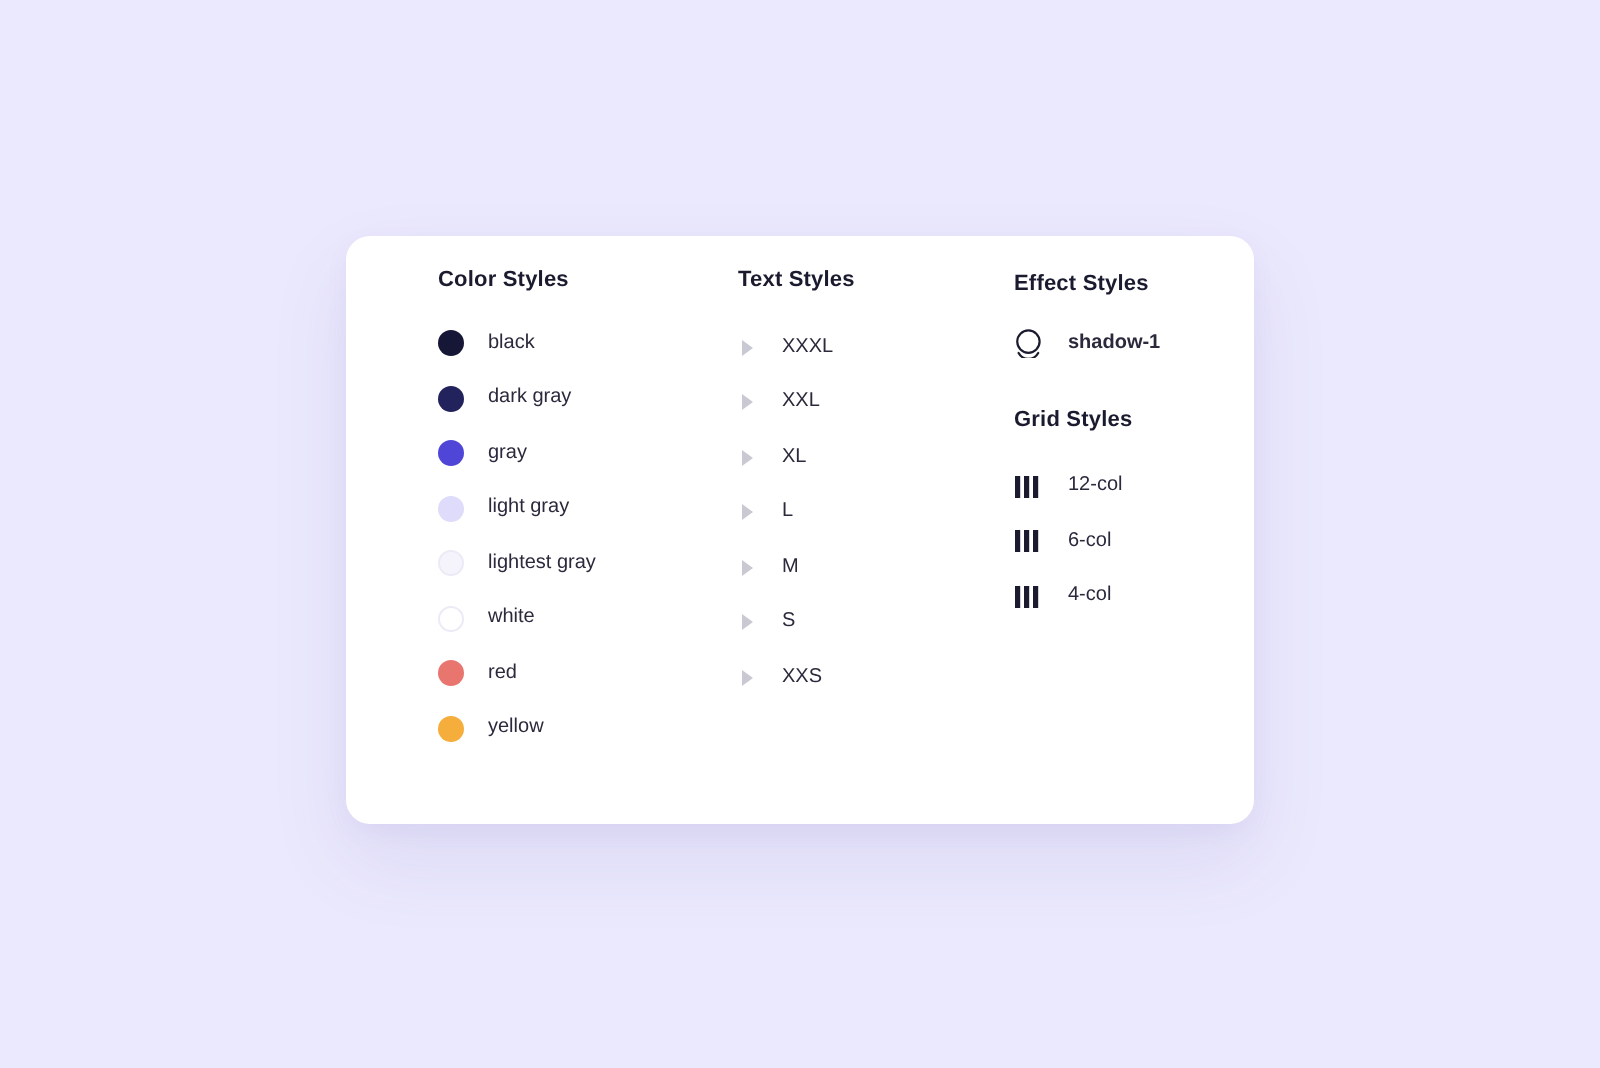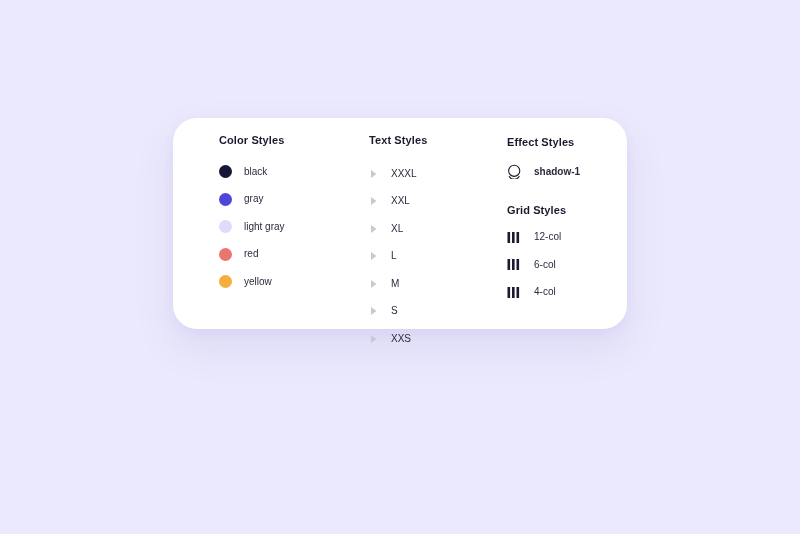--- a/index.html
+++ b/index.html
@@ -19,23 +19,23 @@
     width: 800px;
     height: 534px;
   }
 
   
   #styles-card {
     position: absolute;
     left: 173px;
     top: 118px;
     width: 454px;
-    height: 211px;
+    height: 294px;
     background: #ffffff;
-    border-radius: 24px;
+    border-radius: 12px;
     box-shadow: 0 18px 40px rgba(90, 80, 170, 0.10),
                 0 4px 12px rgba(90, 80, 170, 0.05);
   }
 
   .column {
     position: absolute;
     top: 0;
   }
   #col-color  { left: 46px;  width: 140px; }
   #col-text   { left: 196px; width: 110px; }
@@ -84,21 +84,21 @@
     flex: 0 0 10px;
     margin-right: 12px;
     display: flex;
     align-items: center;
     justify-content: center;
   }
   .caret svg { display: block; }
 
   
   #effect-list { margin-top: 10px; font-weight: bold; }
-  #grid-list   { margin-top: 8px; }
+  #grid-list   { margin-top: 14px; }
   #col-right .grid-heading { }
 
   .eff-icon, .grid-icon {
     width: 16px;
     flex: 0 0 16px;
     margin-right: 11px;
     display: flex;
     align-items: center;
     justify-content: flex-start;
   }
@@ -112,26 +112,38 @@
   <div id="styles-card">
 
     <div class="column" id="col-color">
       <div class="col-heading">Color Styles</div>
       <div id="color-list">
           <div class="row">
             <span class="swatch" style="background: rgb(22, 22, 54);"></span>
             <span class="row-label">black</span>
           </div>
           <div class="row">
+            <span class="swatch" style="background: rgb(34, 34, 92);"></span>
+            <span class="row-label">dark gray</span>
+          </div>
+          <div class="row">
             <span class="swatch" style="background: rgb(79, 70, 216);"></span>
             <span class="row-label">gray</span>
           </div>
           <div class="row">
             <span class="swatch" style="background: rgb(222, 220, 250);"></span>
             <span class="row-label">light gray</span>
+          </div>
+          <div class="row">
+            <span class="swatch outlined" style="background: rgb(245, 244, 253);"></span>
+            <span class="row-label">lightest gray</span>
+          </div>
+          <div class="row">
+            <span class="swatch outlined" style="background: rgb(255, 255, 255);"></span>
+            <span class="row-label">white</span>
           </div>
           <div class="row">
             <span class="swatch" style="background: rgb(232, 118, 111);"></span>
             <span class="row-label">red</span>
           </div>
           <div class="row">
             <span class="swatch" style="background: rgb(245, 173, 60);"></span>
             <span class="row-label">yellow</span>
           </div>
         </div>

